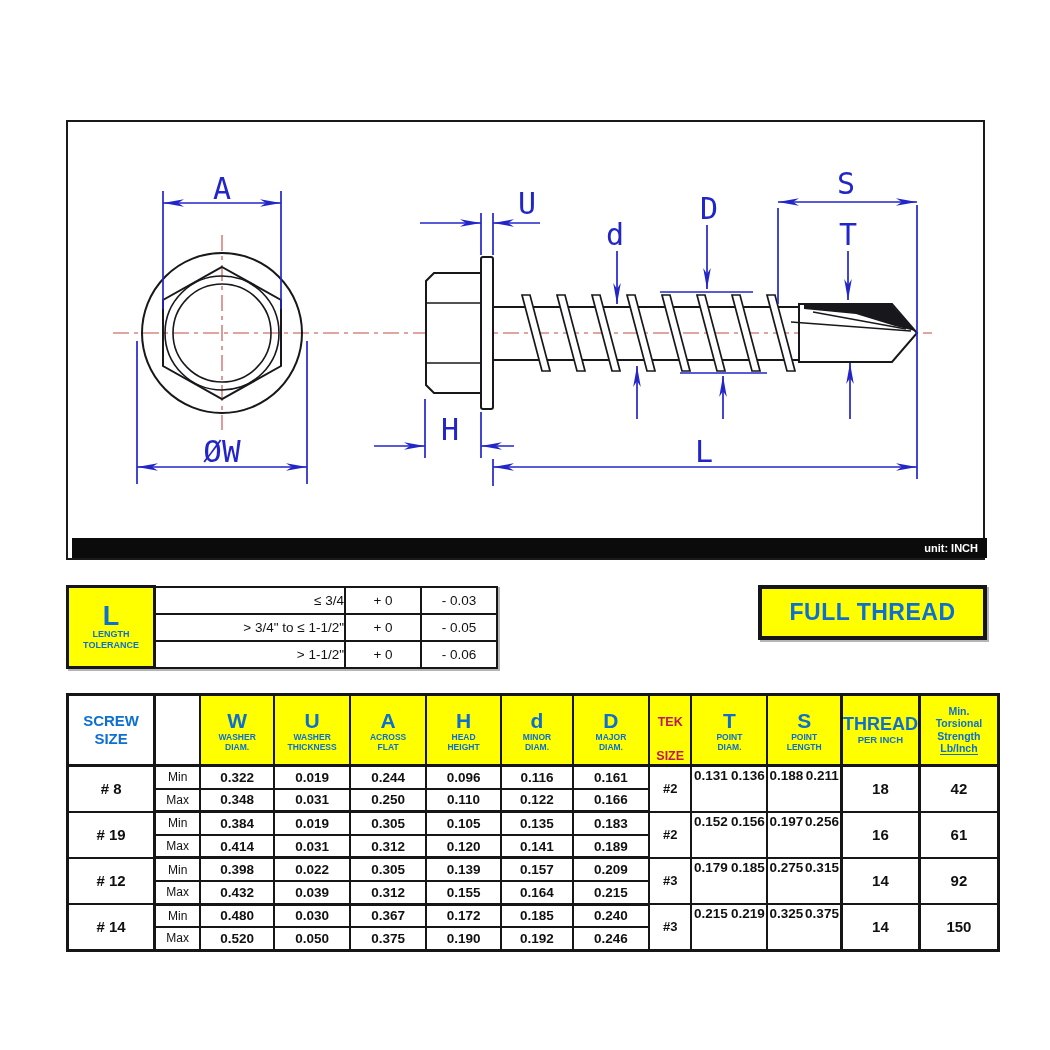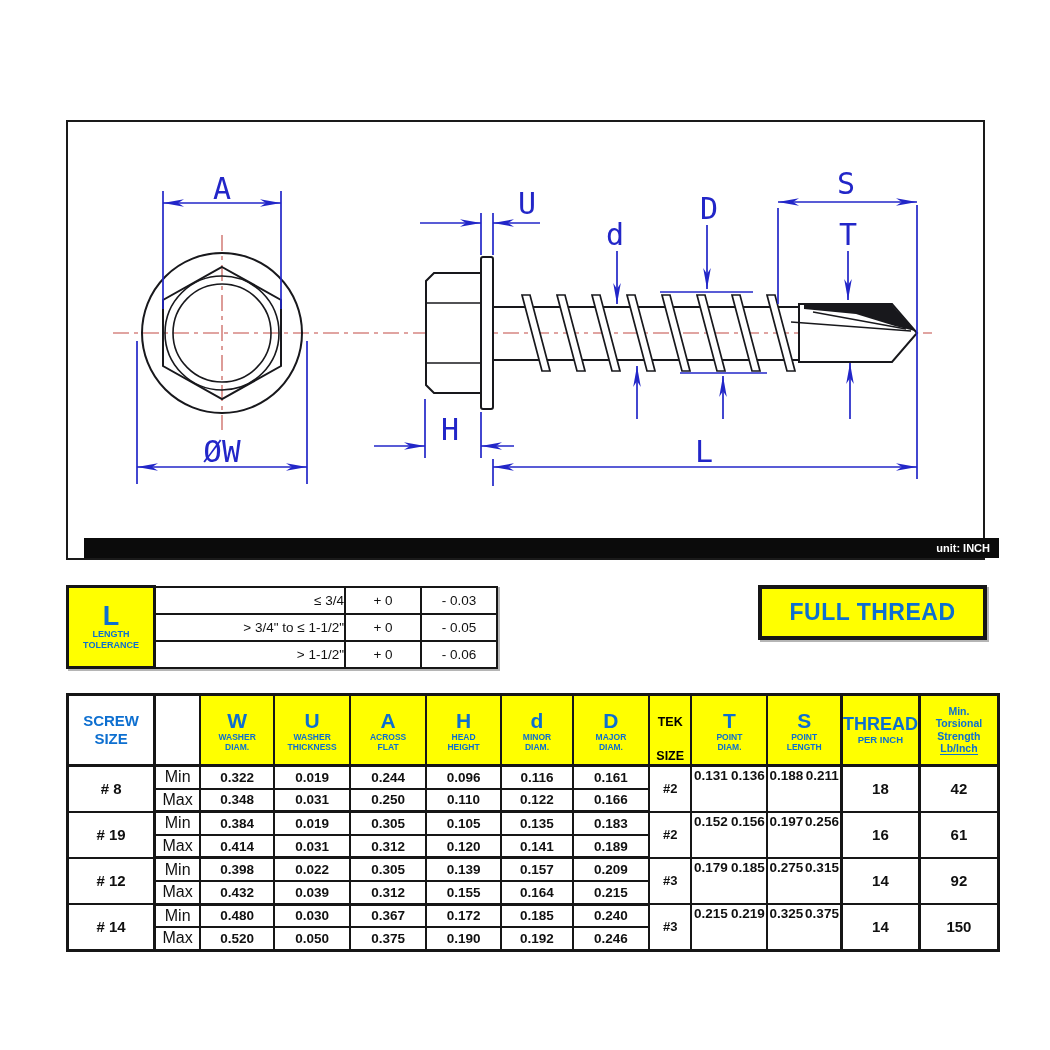--- a/index.html
+++ b/index.html
@@ -1,21 +1,21 @@
 <!DOCTYPE html>
 <html><head>
 <meta charset="utf-8">
 <style>
   html,body{margin:0;padding:0;background:#ffffff;}
   body{width:1050px;height:1050px;position:relative;font-family:"Liberation Sans",sans-serif;}
 
   
   .frame{position:absolute;left:66px;top:120px;width:919px;height:440px;border:2px solid #1a1a1a;box-sizing:border-box;background:#fff;}
   .frame svg{display:block;}
-  .unitbar{position:absolute;left:16px;bottom:0;width:100%;height:20px;background:#0b0b0b;color:#fff;
+  .unitbar{position:absolute;left:4px;bottom:0;width:100%;height:20px;background:#0b0b0b;color:#fff;
     font-size:11px;font-weight:bold;display:flex;align-items:center;justify-content:flex-end;padding-right:9px;box-sizing:border-box;}
 
   
   .tol{position:absolute;left:66px;top:585px;border-collapse:collapse;table-layout:fixed;box-shadow:2px 2px 0 #b5b5b5;}
   .tol td{border:2px solid #161616;height:25px;text-align:center;font-size:13.5px;color:#111;padding:0;background:#fff;}
   .tol td.lab{background:#ffff00;border:3px solid #161616;width:84px;}
   .tol .bigL{color:#0d6fd0;font-size:27px;font-weight:bold;line-height:26px;}
   .tol .cap{color:#0d6fd0;font-size:9px;font-weight:bold;line-height:11px;}
   .tol td.rng{width:188px;text-align:right;}
   .tol td.pm{width:74px;}
@@ -26,30 +26,30 @@
     box-shadow:2px 2px 0 #b5b5b5;letter-spacing:0.5px;}
 
   
   .spec{position:absolute;left:66px;top:693px;border-collapse:collapse;table-layout:fixed;width:934px;}
   .spec th,.spec td{border:2px solid #161616;padding:0;text-align:center;vertical-align:middle;background:#fff;}
   .spec thead th{height:57px;border-bottom:3px solid #161616;}
   .spec th.yl{background:#ffff00;}
   .spec .letter{color:#0d6fd0;font-size:21px;font-weight:bold;line-height:23px;}
   .spec .cap{color:#0d6fd0;font-size:8.5px;font-weight:bold;line-height:10px;}
   .spec .hblue{color:#0d6fd0;font-size:15px;font-weight:bold;line-height:18px;}
-  .spec .tekh{color:#000000;font-size:12.5px;font-weight:bold;line-height:15px;margin-top:19px;}
+  .spec .tekh{color:#be185d;font-size:12.5px;font-weight:bold;line-height:15px;margin-top:19px;}
   .spec .thr1{color:#0d6fd0;font-size:18px;font-weight:bold;line-height:20px;}
   .spec .thr2{color:#0d6fd0;font-size:9.5px;font-weight:bold;line-height:12px;}
   .spec .tor{color:#0d6fd0;font-size:10.5px;line-height:12.5px;}
   .spec .torb{font-weight:bold;}
   .spec .toru{font-weight:bold;border-bottom:1.5px solid #0d6fd0;display:inline-block;line-height:11px;}
   .spec td{height:20.6px;font-size:13.5px;color:#101010;}
   .spec td.c-size{font-weight:bold;font-size:15px;border-right:3px solid #161616;}
   .spec th.h-size{border-right:3px solid #161616;}
-  .spec td.c-mm{font-size:16px;}
+  .spec td.c-mm{font-size:12px;}
   .spec td.c-val{font-weight:bold;}
   .spec td.c-tek{font-weight:bold;font-size:13px;}
   .spec td.c-ts{font-weight:bold;}
   .spec td.c-big{font-weight:bold;font-size:15px;}
   .spec tr.r-min td{border-bottom:1px solid #8d8d8d;}
   .spec tr.r-max td, .spec td.sp2{border-bottom:3px solid #161616;}
   .spec .col-thread{border-left:3px solid #161616 !important;border-right:3px solid #161616 !important;margin-top:48px;}
   .spec table, .spec{border:3px solid #161616;}
   .spec td.c-ts .tsbox{display:flex;flex-direction:row;justify-content:space-around;height:41px;}
 </style>

